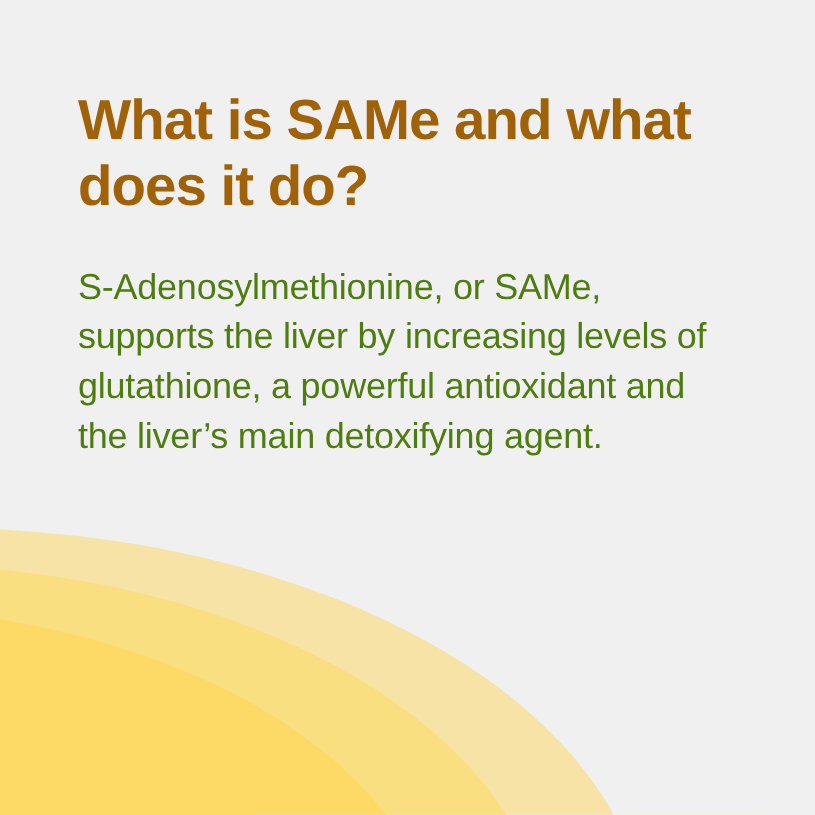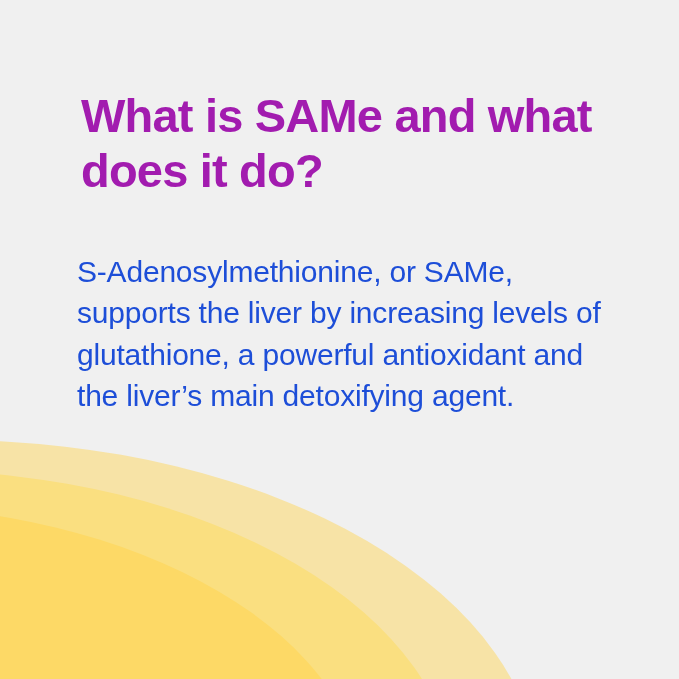--- a/index.html
+++ b/index.html
@@ -72,33 +72,33 @@
     top: 72px;
     width: 560px;
     z-index: 2;
   }
 
   .heading {
     font-size: 47px;
     font-weight: bold;
     line-height: 1.18;
     letter-spacing: -0.8px;
-    color: #a21caf;
-    margin: 16px;
+    color: #a16207;
+    margin: 0;
     max-width: 520px;
   }
 
   .body-copy {
-    margin: 12px;
+    margin: 0;
     padding-top: 36px;
     font-size: 30px;
     font-weight: 400;
     line-height: 1.38;
     letter-spacing: -0.2px;
-    color: #1d4ed8;
+    color: #4d7c0f;
     max-width: 540px;
   }
 </style>
 </head>
 <body>
 
 <div class="card">
 
   <div class="decor">
     <div class="arc arc-outer"></div>

